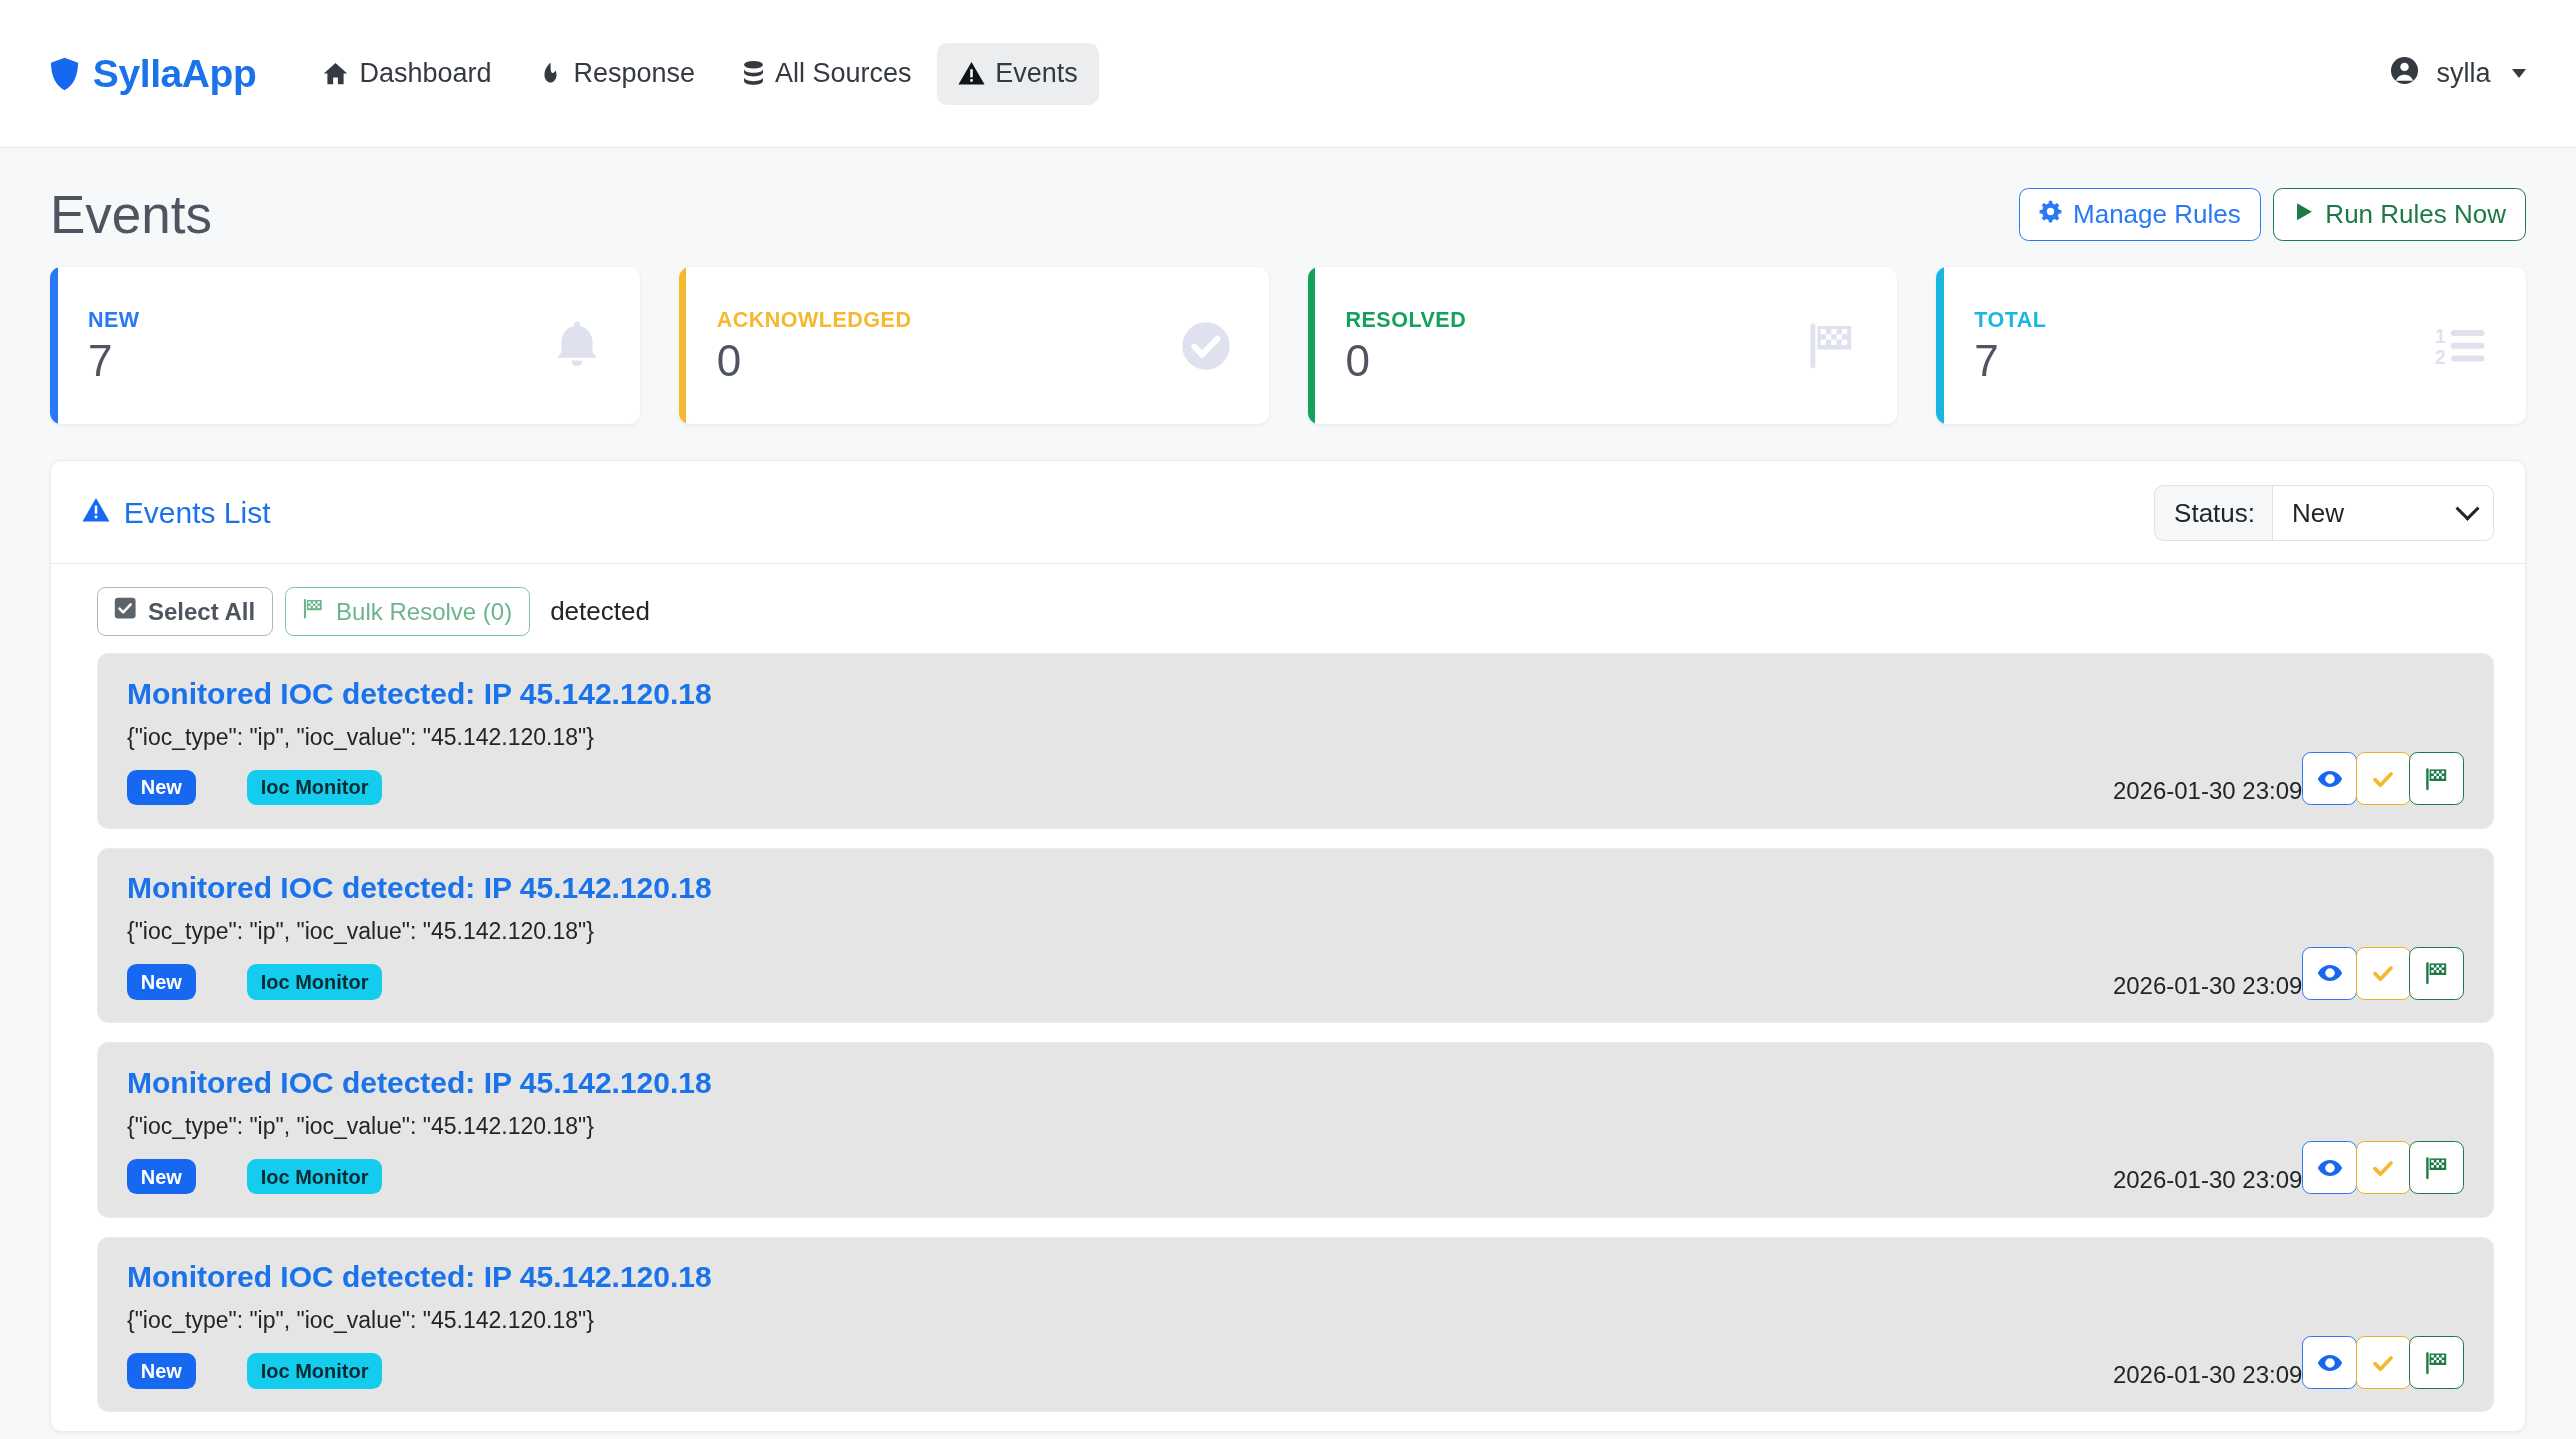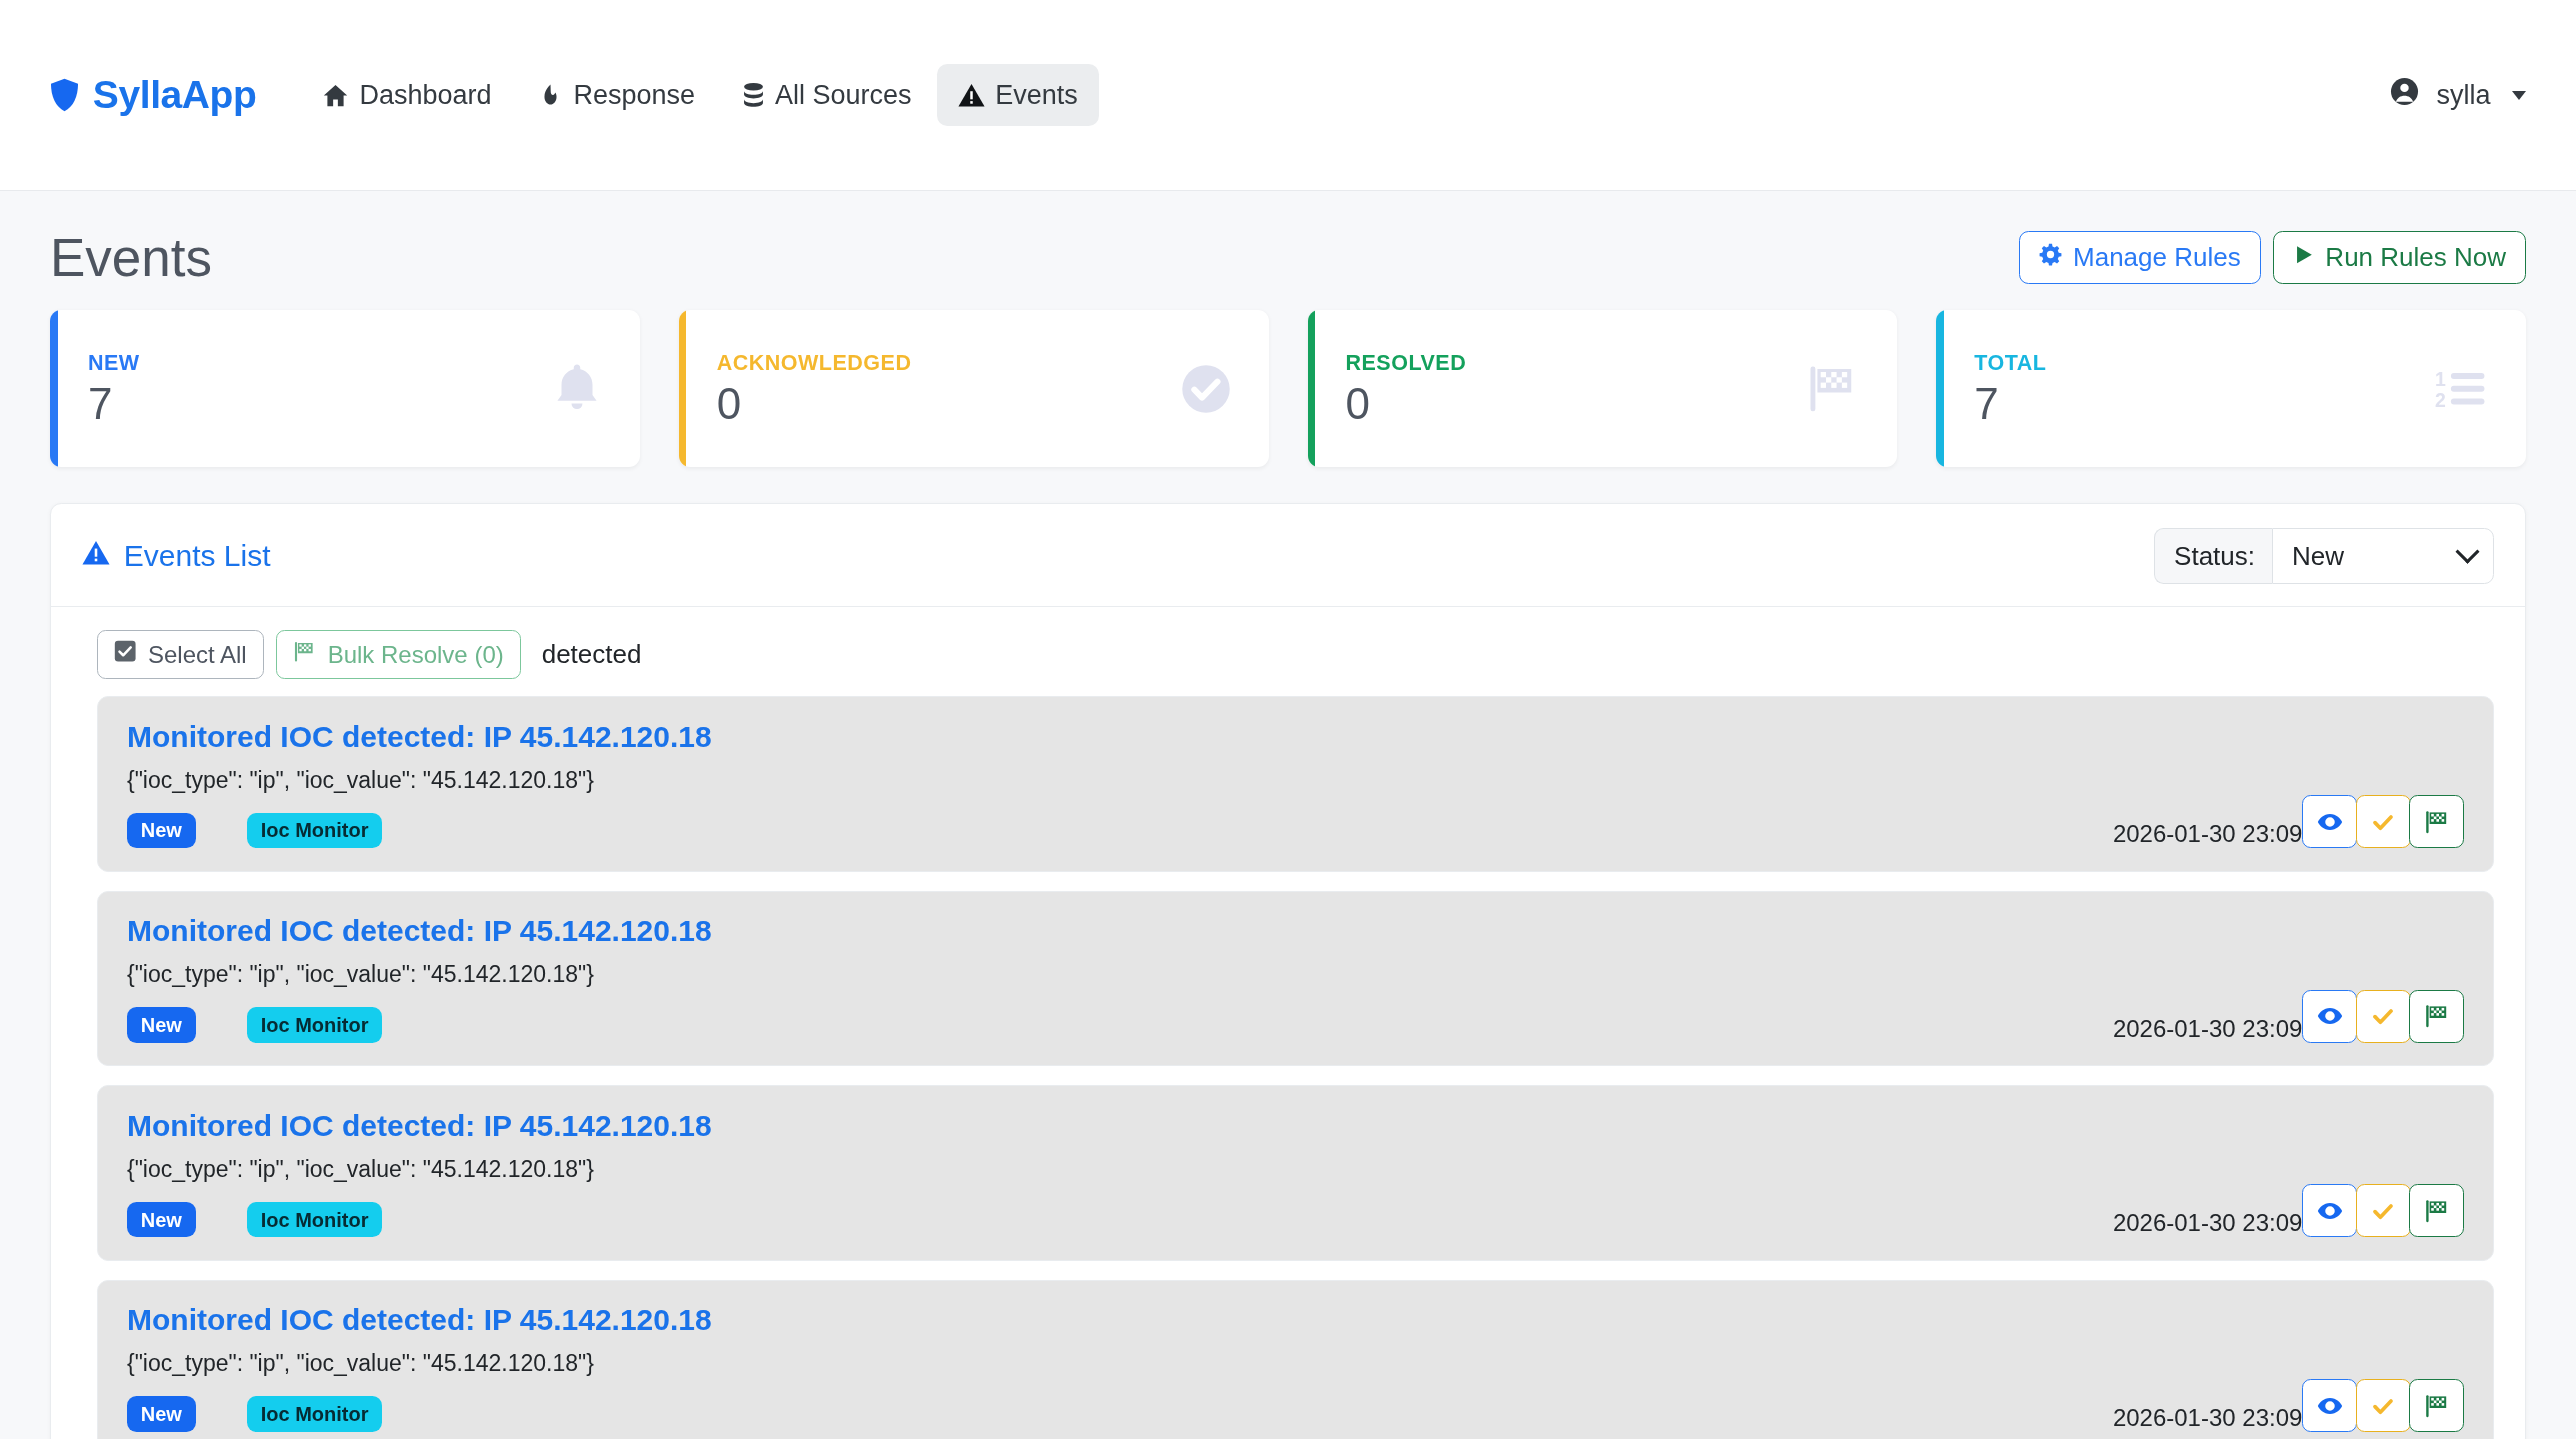--- a/index.html
+++ b/index.html
@@ -6,21 +6,21 @@
   html, body {
     width: 2576px; height: 1440px;
     background: #ffffff;
     font-family: "Liberation Sans", sans-serif;
     overflow: hidden;
   }
   .page { width: 2576px; height: 1440px; position: relative; background: #f7f8fa; }
 
   
   .navbar {
-    height: 191px;
+    height: 148px;
     background: #ffffff;
     border-bottom: 1.7px solid #e8eaed;
     display: flex; align-items: center;
     padding: 0 50px 0 50px;
     position: relative;
   }
   .brand { display: flex; align-items: center; gap: 13.8px; margin-right: 45px; }
   .brand-shield { width: 29px; height: 36px; display:block; }
   .brand-name {
     font-size: 39px; font-weight: bold; color: #1a73ea; letter-spacing: -0.4px;
@@ -116,21 +116,21 @@
     width: 17px; height: 17px; border-right: 3.4px solid #212529;
     border-bottom: 3.4px solid #212529; transform: rotate(45deg) translate(-3.4px,-3.4px);
     flex: none;
   }
 
   .toolbar {
     display: flex; align-items: center; gap: 12px;
     padding: 22.4px 31px 17px 46px;
   }
   .btn-sm { font-size: 24px; padding: 9.5px 16.4px; border-radius: 8.6px; }
-  .btn-outline-secondary { border: 1.7px solid #adb5bd; color: #4e5560; }
+  .btn-outline-secondary { border: 1.7px solid #adb5bd; color: #4e5560; font-weight: bold; }
   .btn-outline-resolve { border: 1.7px solid #7cc79c; color: #6cb58c; }
   .toolbar-text { font-size: 26px; color: #212529; margin-left: 8.6px; }
 
   .event-list { padding: 0 31px 0 46px; }
   .event-row {
     border: 1.7px solid #e9ecef; border-radius: 11.2px;
     background: #e5e5e5; position: relative;
     padding: 22.4px 29px 22.4px 29px;
     margin-bottom: 19px;
     display: flex; justify-content: space-between; align-items: flex-start;

